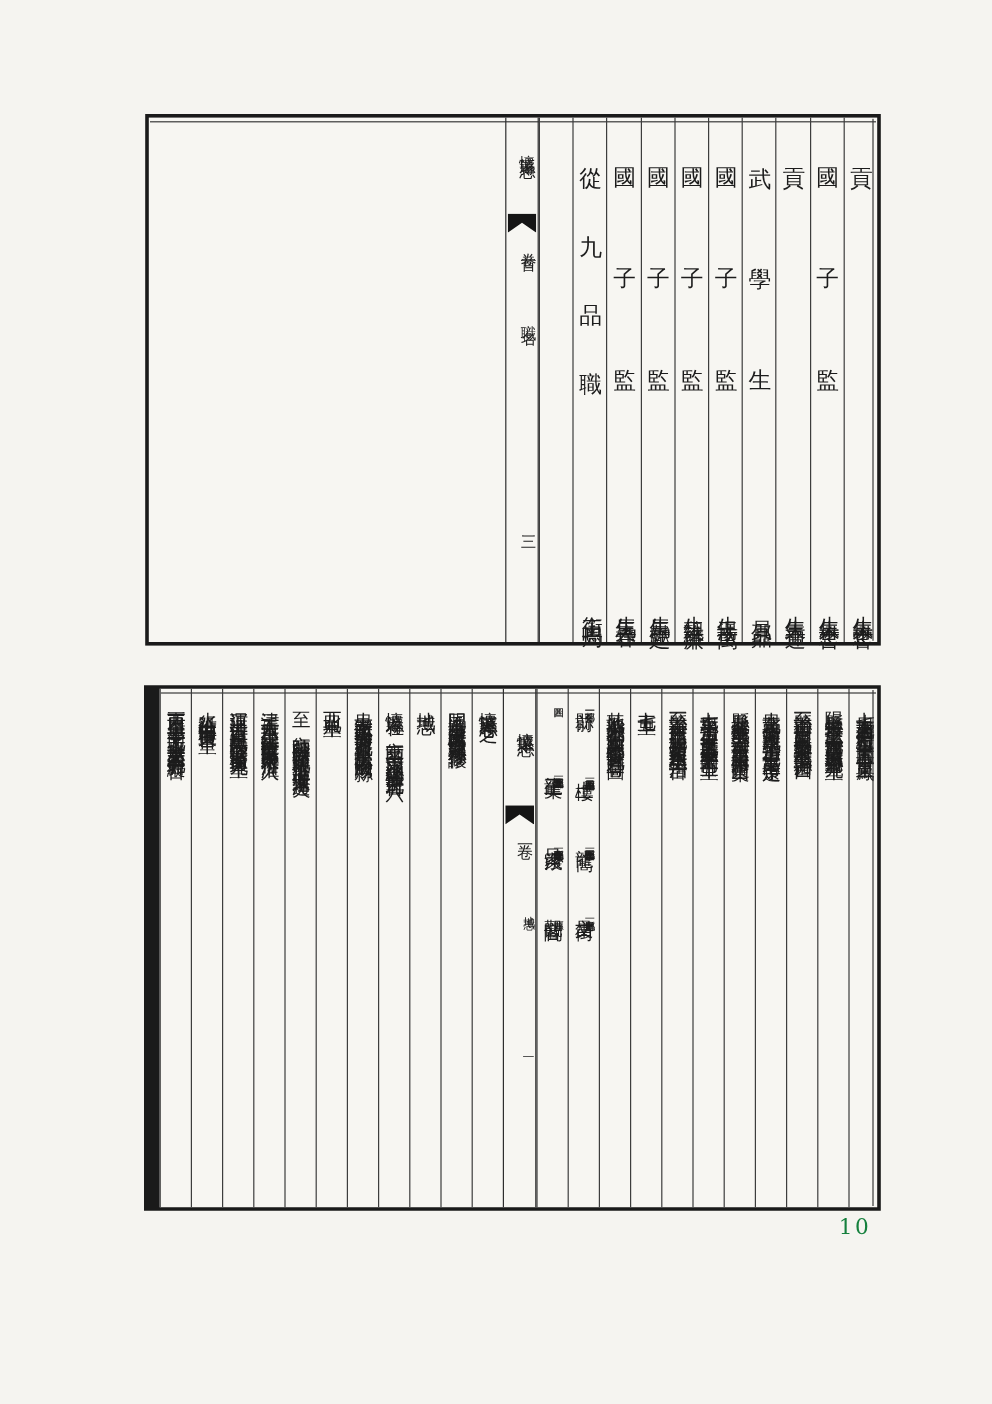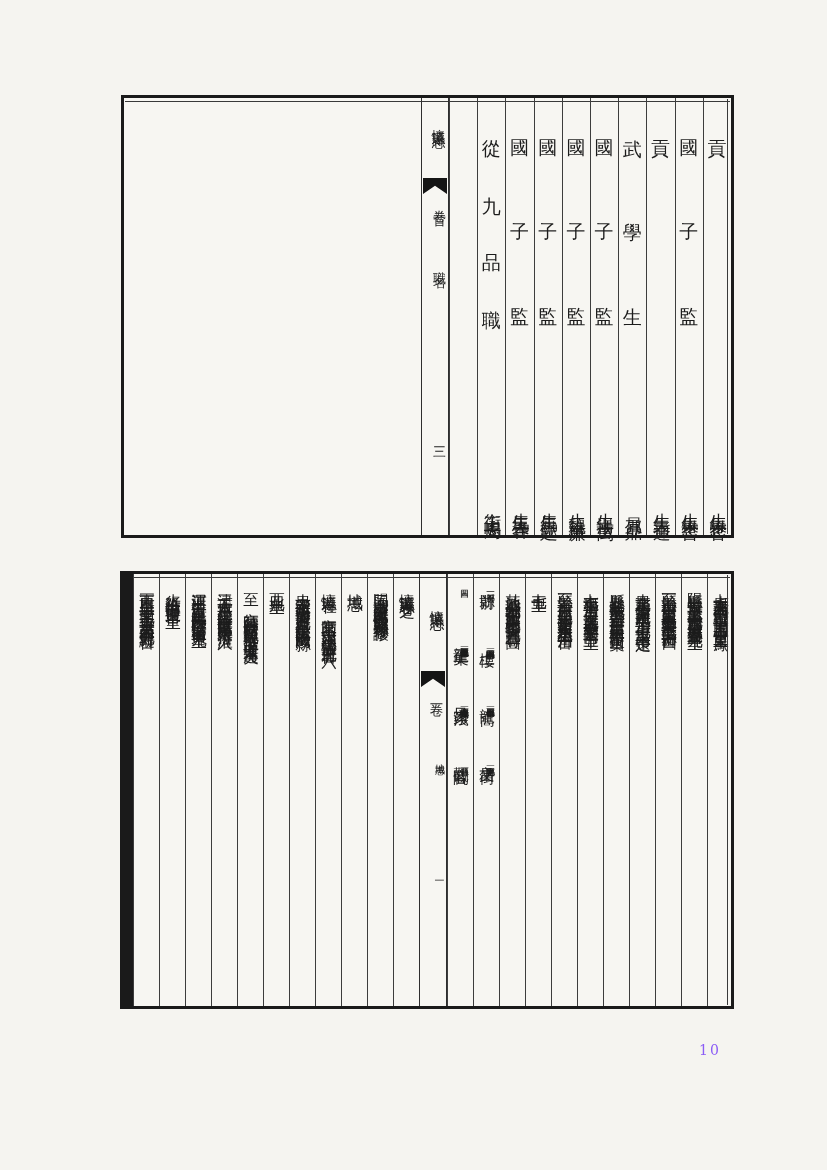--- a/index.html
+++ b/index.html
@@ -50,21 +50,21 @@
   .note { display:inline-block; writing-mode:vertical-rl; text-orientation:upright; font-size:8.5px;
           letter-spacing:0; line-height:10px; height:50px; vertical-align:middle; margin:2px 0; }
 
   
   .wm-band { position:absolute; left:0; top:558px; width:238px; height:50px;
              background:rgba(222,121,90,0.82); display:flex; align-items:center; }
   .wm-text { color:rgba(255,250,246,0.95); font-size:40px; font-weight:bold; letter-spacing:12px;
              padding-left:12px; line-height:1; white-space:nowrap; }
 
   
-  .pageno { position:absolute; left:699px; top:1042px; font-size:14px; letter-spacing:2px; color:#8b5cf6; }
+  .pageno { position:absolute; left:699px; top:1012px; font-size:18px; letter-spacing:2px; color:#15803d; }
 </style>
 </head>
 <body>
 
 <div class="scan">
 
   <div class="page-box top-box">
     <div class="inner-top"></div>
     <div class="inner-right"></div>
 

